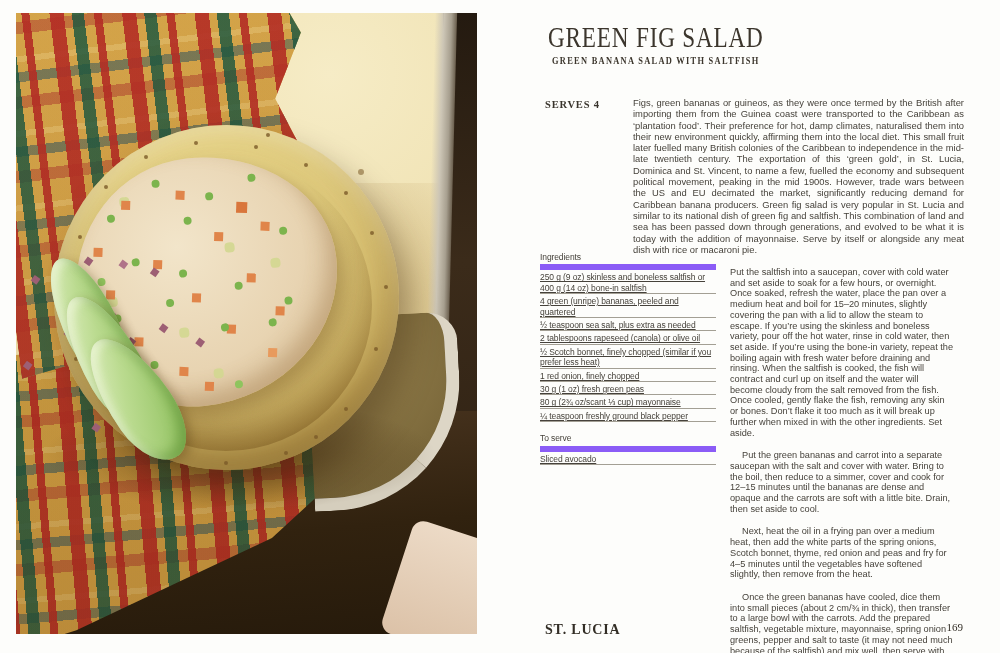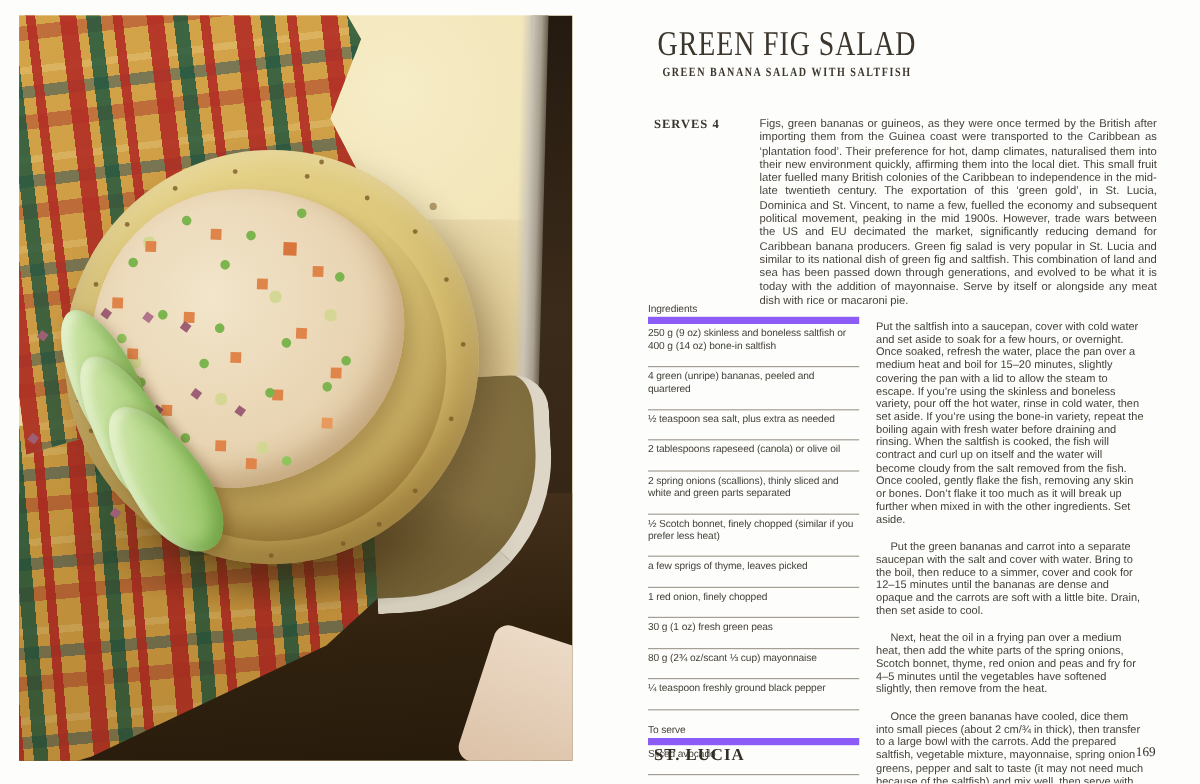--- a/index.html
+++ b/index.html
@@ -80,21 +80,21 @@
   .recipe-title{margin:0;font-size:29px;font-weight:400;letter-spacing:1px;line-height:1.05;white-space:nowrap;}
   .recipe-subtitle{margin-top:3px;text-align:center;font-size:10.5px;font-weight:700;letter-spacing:1.6px;white-space:nowrap;}
   .serves{position:absolute;left:545px;top:99px;font-family:"Liberation Serif",serif;
       font-weight:700;font-size:10.5px;letter-spacing:.8px;color:#39342c;}
   .intro{position:absolute;left:633px;top:97px;width:331px;font-size:9.4px;line-height:11.3px;
       text-align:justify;color:#46423b;}
   .ingredients{position:absolute;left:540px;top:251px;width:176px;font-size:8.5px;line-height:10.4px;
       letter-spacing:-.1px;color:#46423b;}
   .ingredients .hd{padding:1px 0 2px;border-bottom:6px solid #8b5cf6;}
   .ingredients ul{list-style:none;margin:0;padding:0;}
-  .ingredients li{padding:2px 0 12px;border-bottom:1px solid #a39f94;}
+  .ingredients li{padding:2px 0 0;border-bottom:1px solid #a39f94;text-decoration:underline;}
   .ingredients .gap{height:10px;border:none;}
   .method{position:absolute;left:718px;top:255px;width:247px;font-size:9.2px;line-height:10.7px;color:#46423b;}
   .method p{margin:12px;}
   .method p + p{text-indent:12px;}
   .footer-region{position:absolute;left:545px;top:622px;font-family:"Liberation Serif",serif;
       font-weight:700;font-size:14px;letter-spacing:.8px;color:#332e26;}
   .page-num{position:absolute;left:863px;top:621px;width:100px;text-align:right;
       font-family:"Liberation Serif",serif;font-weight:400;font-size:11px;color:#332e26;}
 </style>
 </head>
@@ -137,23 +137,21 @@
 
   <div class="intro">Figs, green bananas or guineos, as they were once termed by the British after importing them from the Guinea coast were transported to the Caribbean as ‘plantation food’. Their preference for hot, damp climates, naturalised them into their new environment quickly, affirming them into the local diet. This small fruit later fuelled many British colonies of the Caribbean to independence in the mid-late twentieth century. The exportation of this ‘green gold’, in St. Lucia, Dominica and St. Vincent, to name a few, fuelled the economy and subsequent political movement, peaking in the mid 1900s. However, trade wars between the US and EU decimated the market, significantly reducing demand for Caribbean banana producers. Green fig salad is very popular in St. Lucia and similar to its national dish of green fig and saltfish. This combination of land and sea has been passed down through generations, and evolved to be what it is today with the addition of mayonnaise. Serve by itself or alongside any meat dish with rice or macaroni pie.</div>
 
   <div class="ingredients">
     <div class="hd">Ingredients</div>
     <ul>
       <li>250 g (9 oz) skinless and boneless saltfish or 400 g (14 oz) bone-in saltfish</li>
       <li>4 green (unripe) bananas, peeled and quartered</li>
       <li>½ teaspoon sea salt, plus extra as needed</li>
       <li>2 tablespoons rapeseed (canola) or olive oil</li>
-      <li>2 spring onions (scallions), thinly sliced and white and green parts separated</li>
       <li>½ Scotch bonnet, finely chopped (similar if you prefer less heat)</li>
-      <li>a few sprigs of thyme, leaves picked</li>
       <li>1 red onion, finely chopped</li>
       <li>30 g (1 oz) fresh green peas</li>
       <li>80 g (2¾ oz/scant ⅓ cup) mayonnaise</li>
       <li>¼ teaspoon freshly ground black pepper</li>
     </ul>
     <div class="gap"></div>
     <div class="hd">To serve</div>
     <ul>
       <li>Sliced avocado</li>
     </ul>

